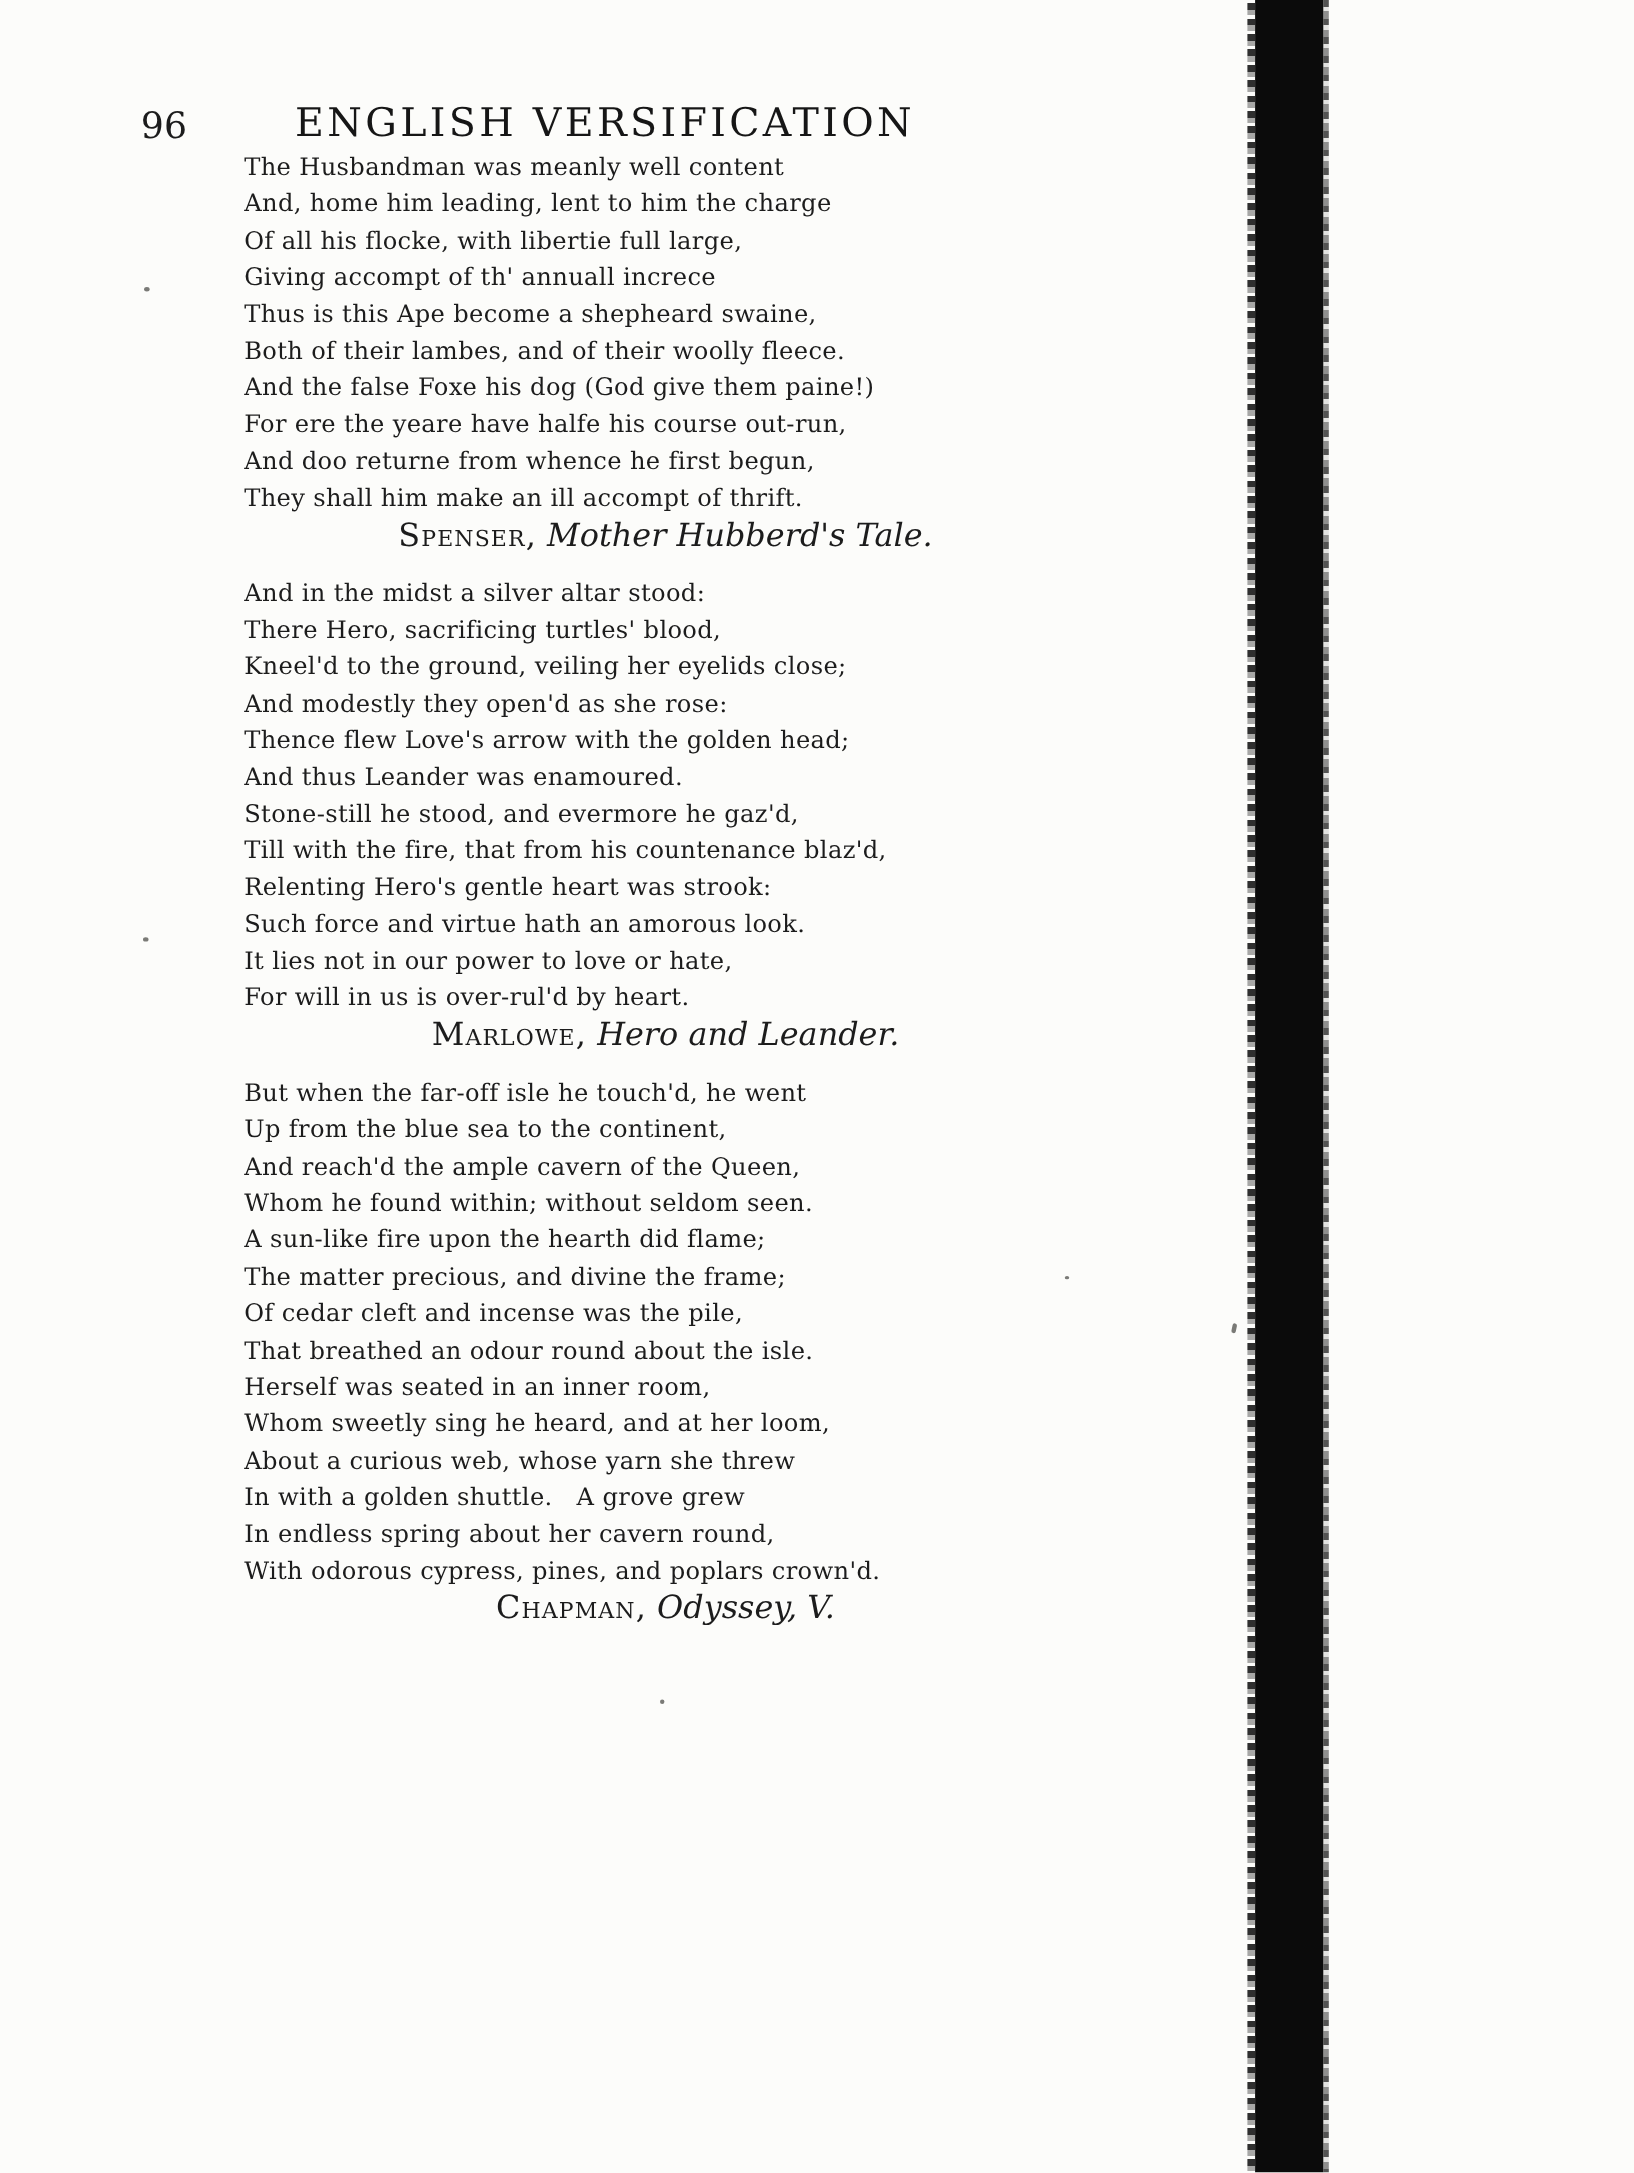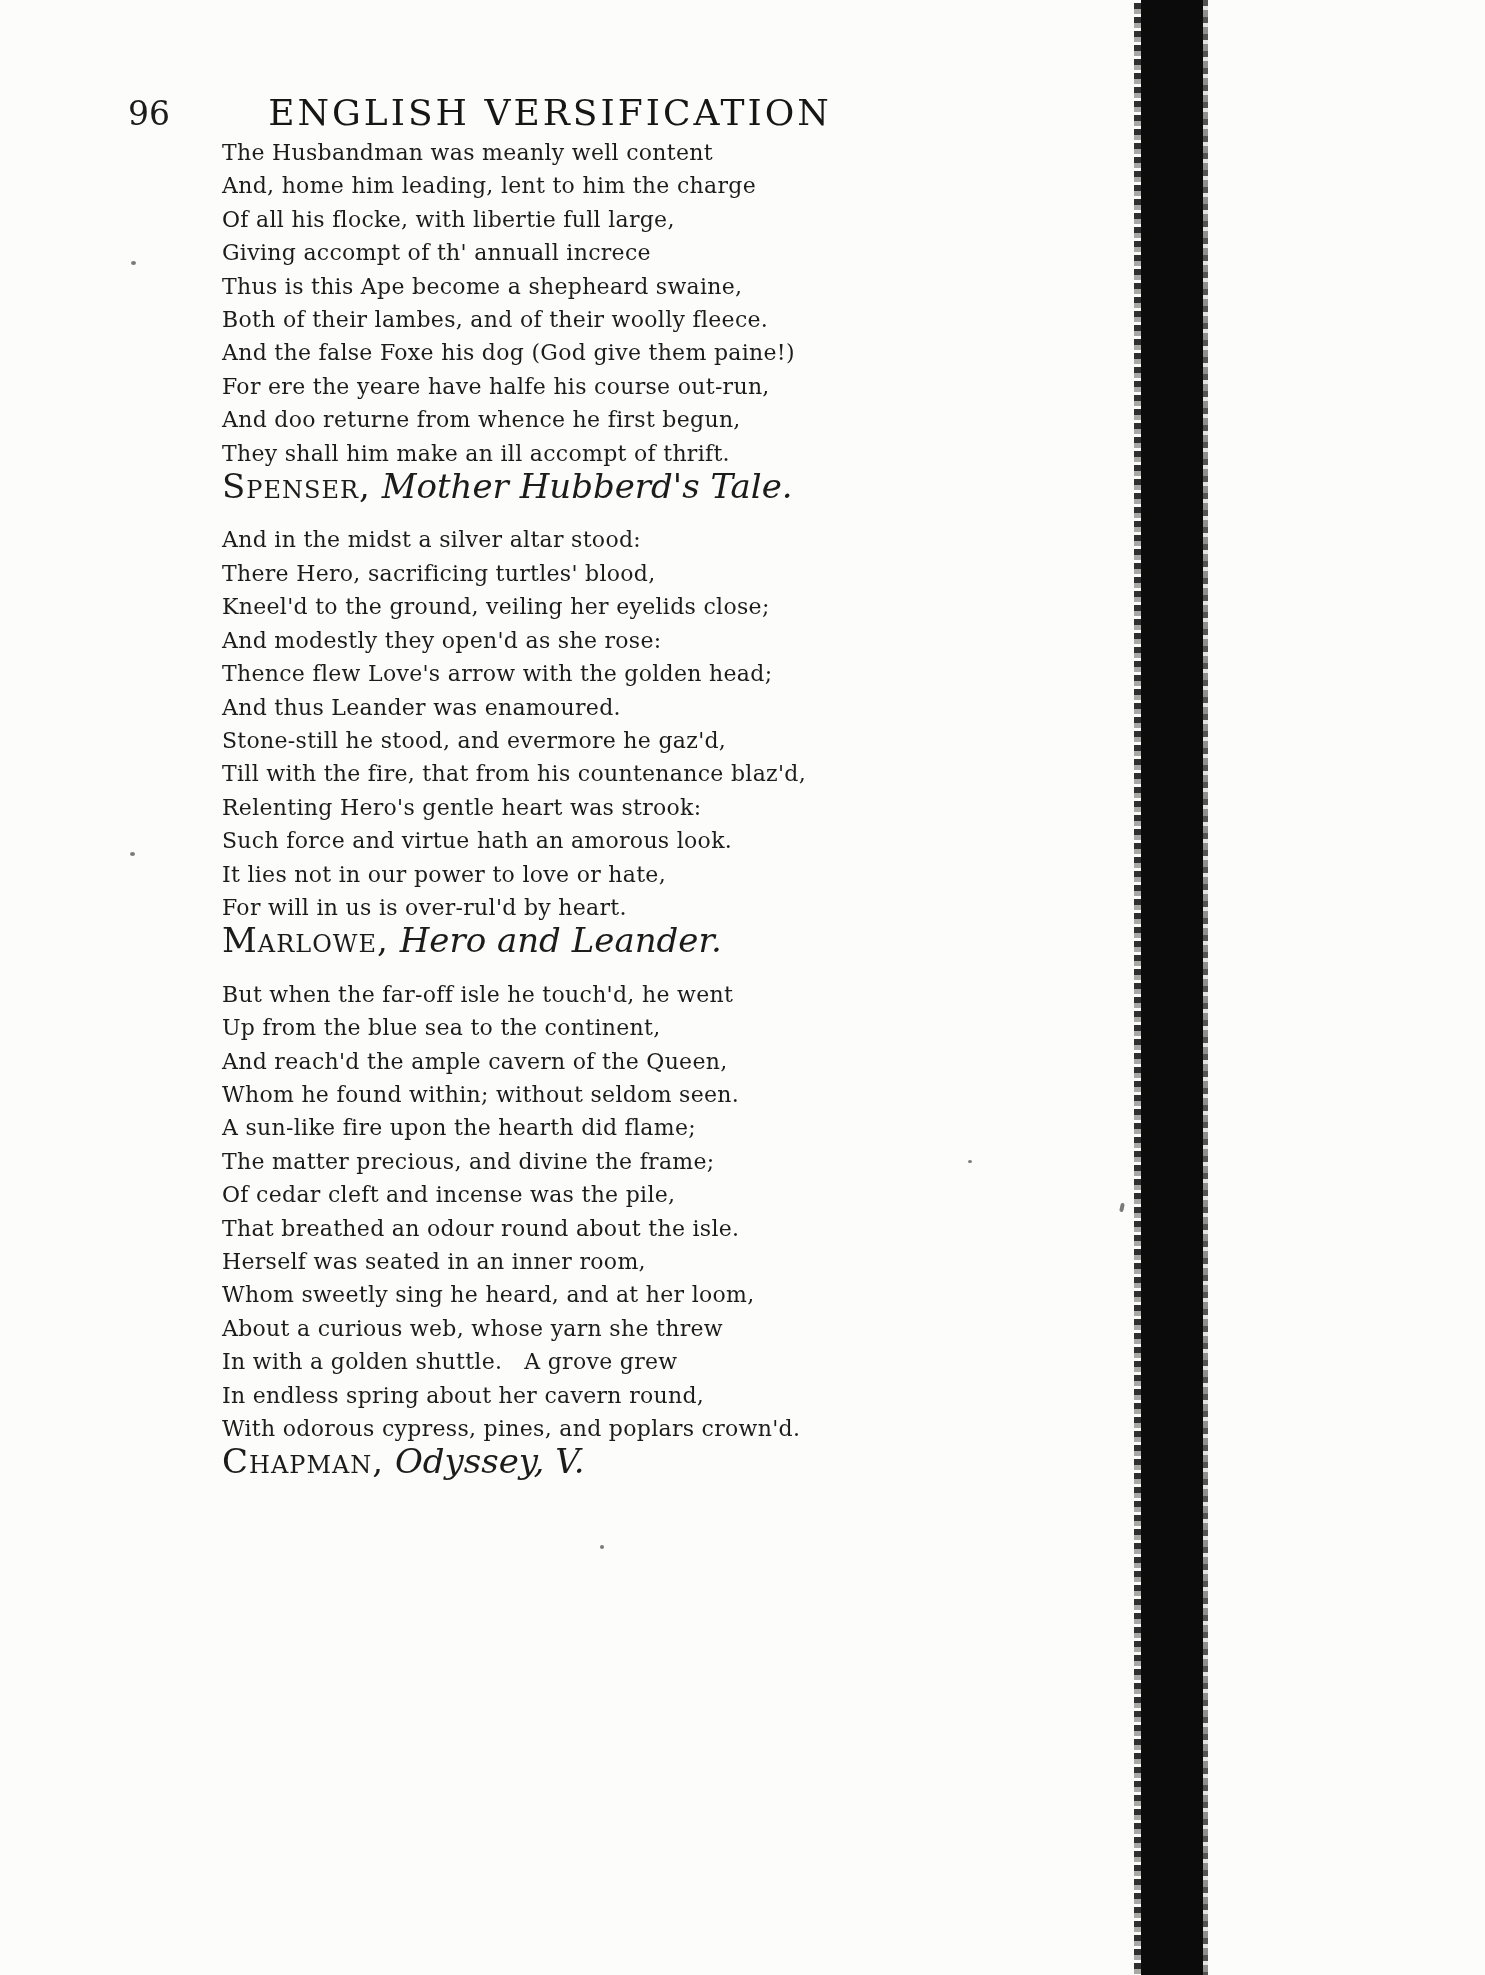--- a/index.html
+++ b/index.html
@@ -38,23 +38,23 @@
     width: 868px;
   }
   .stanza { margin: 0; }
   .line {
     font-size: 22px;
     line-height: 33.4px;
     white-space: pre-wrap;
     letter-spacing: 0.3px;
   }
   .attrib {
-    font-size: 34px;
+    font-size: 29px;
     line-height: 33.4px;
-    text-align: left;
+    text-align: center;
     padding-right: 102px;
     margin-bottom: 20px;
   }
   .attrib .author {
     font-variant: small-caps;
     letter-spacing: 1px;
   }
   .attrib .work {
     font-style: italic;
   }

